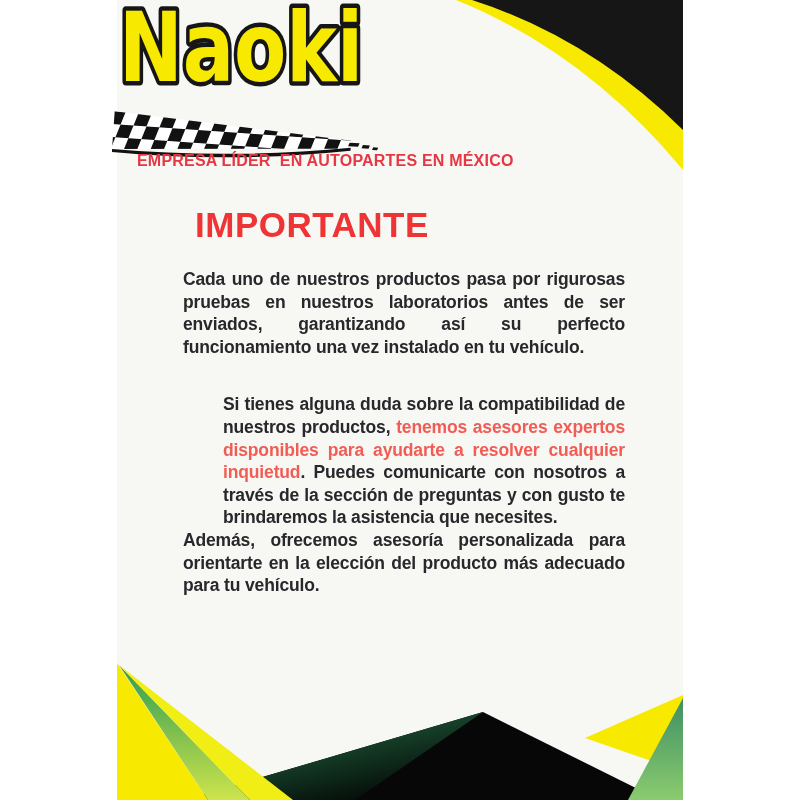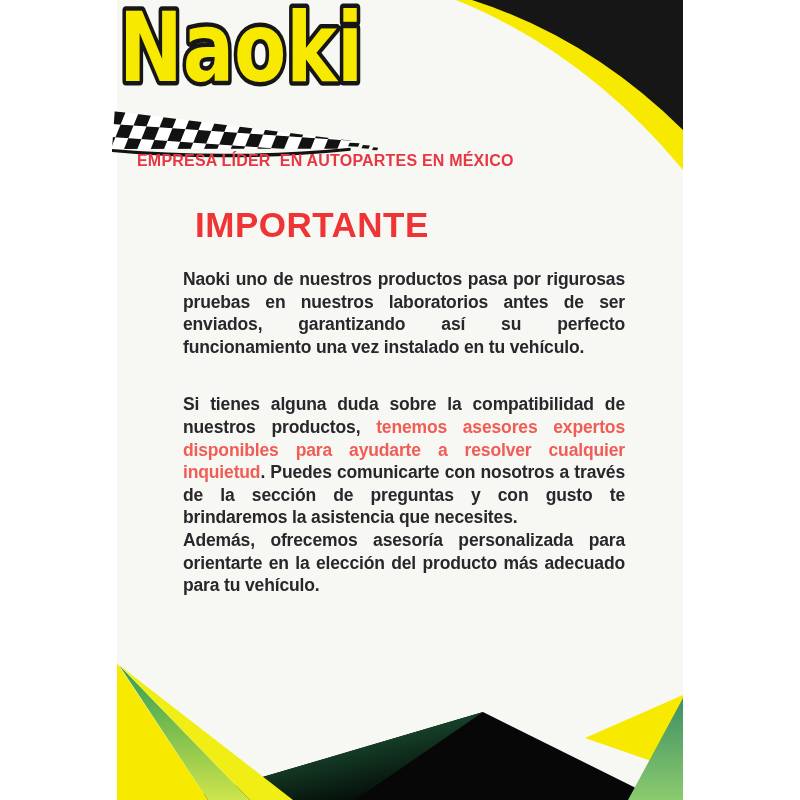--- a/index.html
+++ b/index.html
@@ -14,21 +14,21 @@
   .tagline{position:absolute;left:20px;top:152px;font-weight:bold;font-size:16px;
            color:var(--tagline_red,#e63743);white-space:pre-wrap;letter-spacing:0.2px;}
   
   .main-text{position:absolute;left:66px;top:193px;width:442px;}
   .main-text h1{margin:12px;font-size:35px;line-height:40px;font-weight:bold;
                 color:var(--heading_red,#ee3434);letter-spacing:0.5px;}
   .main-text p{margin:0;font-size:17.5px;line-height:22.6px;font-weight:bold;
                color:var(--text_dark,#28282c);text-align:justify;text-align-last:left;
                letter-spacing:-0.15px;hyphens:none;}
   .main-text .p1{margin-top:23px;}
-  .main-text .p2{margin-top:35px;}
+  .main-text .p2{margin-top:35px;margin-left:40px;}
   .main-text .p3{}
   .red-inline{color:var(--accent_red,#f15c54);}
   
   .corner-svg{position:absolute;right:0;top:0;}
   .bottom-svg{position:absolute;left:0;bottom:0;}
 </style>
 </head>
 <body>
 
 <div class="canvas">
@@ -58,21 +58,21 @@
         <rect x="244" y="15" width="10" height="3.6" fill="#121212" transform="skewX(-20)"></rect>
         <rect x="258" y="16.5" width="7" height="3.2" fill="#121212" transform="skewX(-20)"></rect>
         <rect x="269" y="18" width="5" height="2.8" fill="#121212" transform="skewX(-20)"></rect>
       </g>
     </svg>
 
     <div class="tagline">EMPRESA LÍDER  EN AUTOPARTES EN MÉXICO</div>
 
     <div class="main-text">
       <h1>IMPORTANTE</h1>
-      <p class="p1">Naoki uno de nuestros productos pasa por rigurosas pruebas en nuestros laboratorios antes de ser enviados, garantizando así su perfecto funcionamiento una vez instalado en tu vehículo.</p>
+      <p class="p1">Cada uno de nuestros productos pasa por rigurosas pruebas en nuestros laboratorios antes de ser enviados, garantizando así su perfecto funcionamiento una vez instalado en tu vehículo.</p>
       <p class="p2"><span>Si tienes alguna duda sobre la compatibilidad de nuestros productos, </span><span class="red-inline">tenemos asesores expertos disponibles para ayudarte a resolver cualquier inquietud</span><span>. Puedes comunicarte con nosotros a través de la sección de preguntas y con gusto te brindaremos la asistencia que necesites.</span></p>
       <p class="p3">Además, ofrecemos asesoría personalizada para orientarte en la elección del producto más adecuado para tu vehículo.</p>
     </div>
 
     <svg class="bottom-svg" width="566" height="150" viewBox="0 0 566 150" aria-hidden="true">
       <defs>
         <linearGradient id="gradSlope" x1="0" y1="0" x2="0.8" y2="1">
           <stop offset="0" stop-color="#2c8152"></stop>
           <stop offset="1" stop-color="#000000"></stop>
         </linearGradient>

